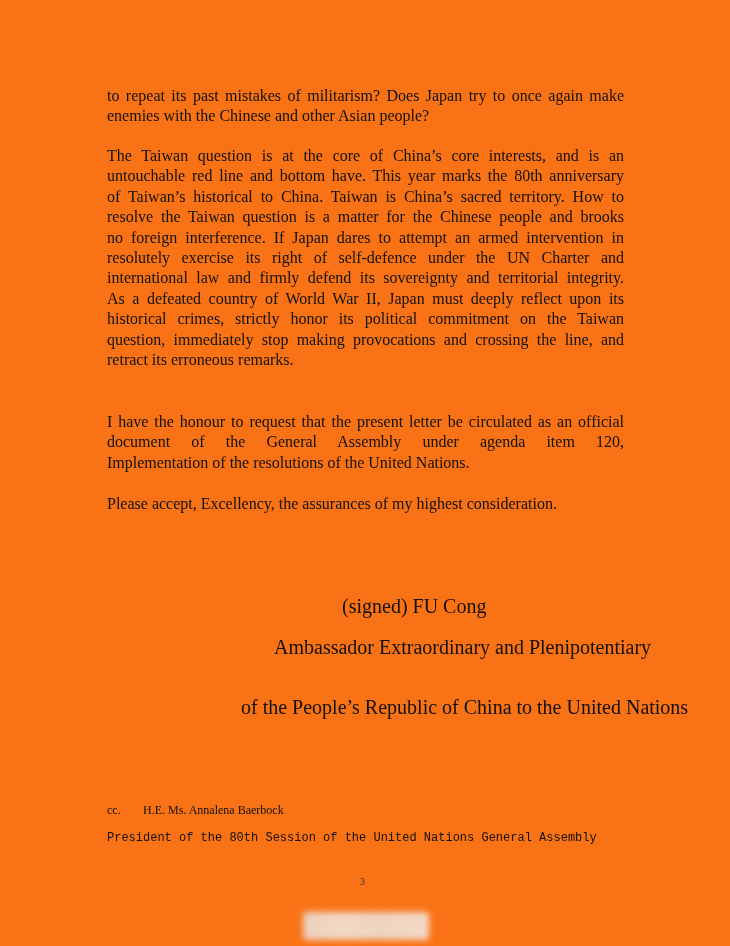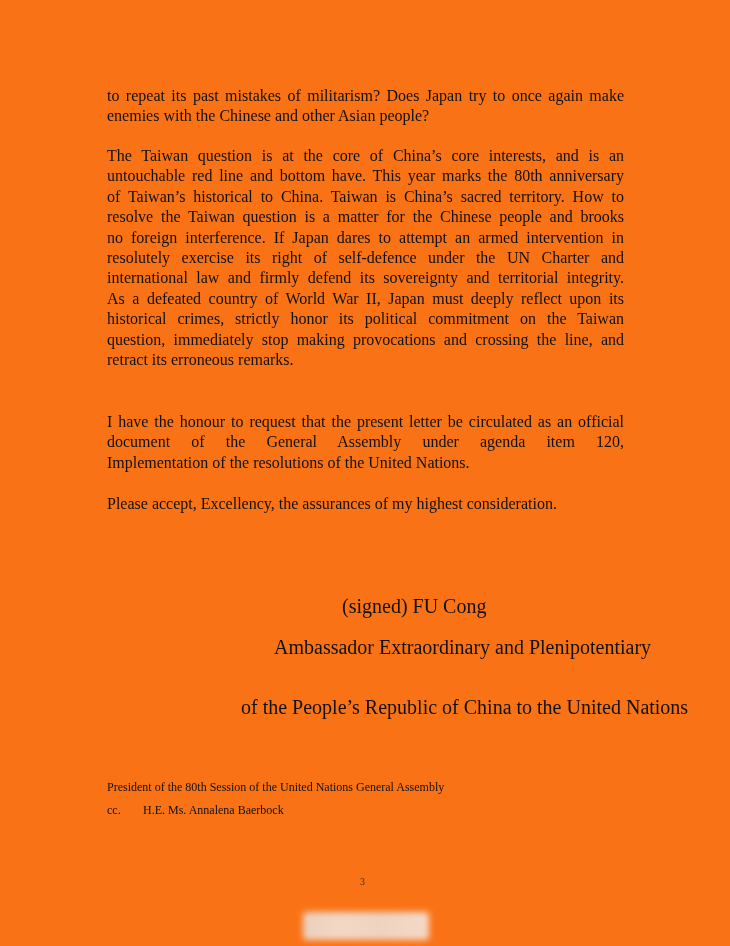--- a/index.html
+++ b/index.html
@@ -51,18 +51,18 @@
     <span class="line last">Please accept, Excellency, the assurances of my highest consideration.</span>
   </div>
 
   <div class="sig" style="left:342px; top:596px;">(signed) FU Cong</div>
   <div class="sig" style="left:274px; top:637px;">Ambassador Extraordinary and Plenipotentiary</div>
   <div class="sig" style="left:241px; top:657px;margin-top:40px;">of the People’s Republic of China to the United Nations</div>
 
   <div class="cc" style="top:800px;">
     <span class="label">cc.</span><span>H.E. Ms. Annalena Baerbock</span>
   </div>
-  <div class="cc" style="top:777px;">President of the 80th Session of the United Nations General Assembly</div>
+  <div class="cc" style="top:828px;font-family:Liberation Mono, monospace;">President of the 80th Session of the United Nations General Assembly</div>
 
   <div class="page-num">3</div>
 
   <div class="watermark"></div>
 </div>
 
 </body></html>

